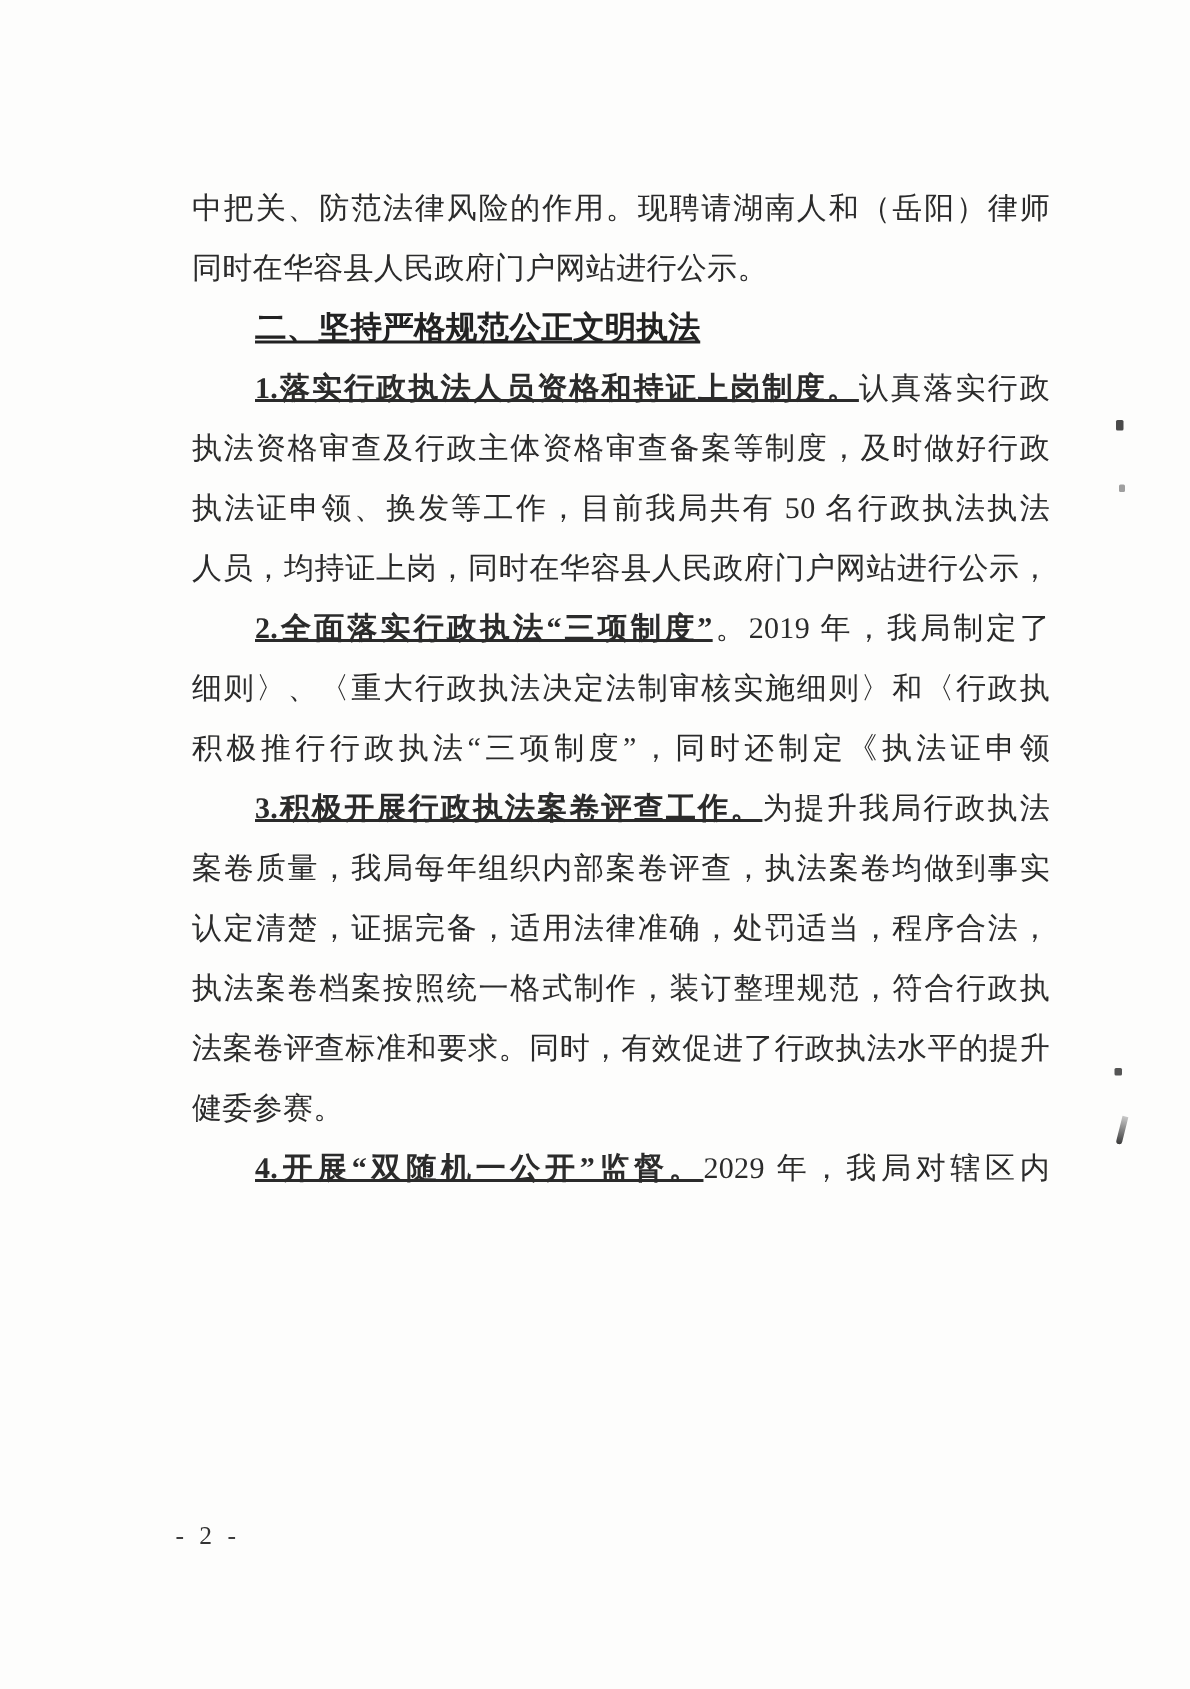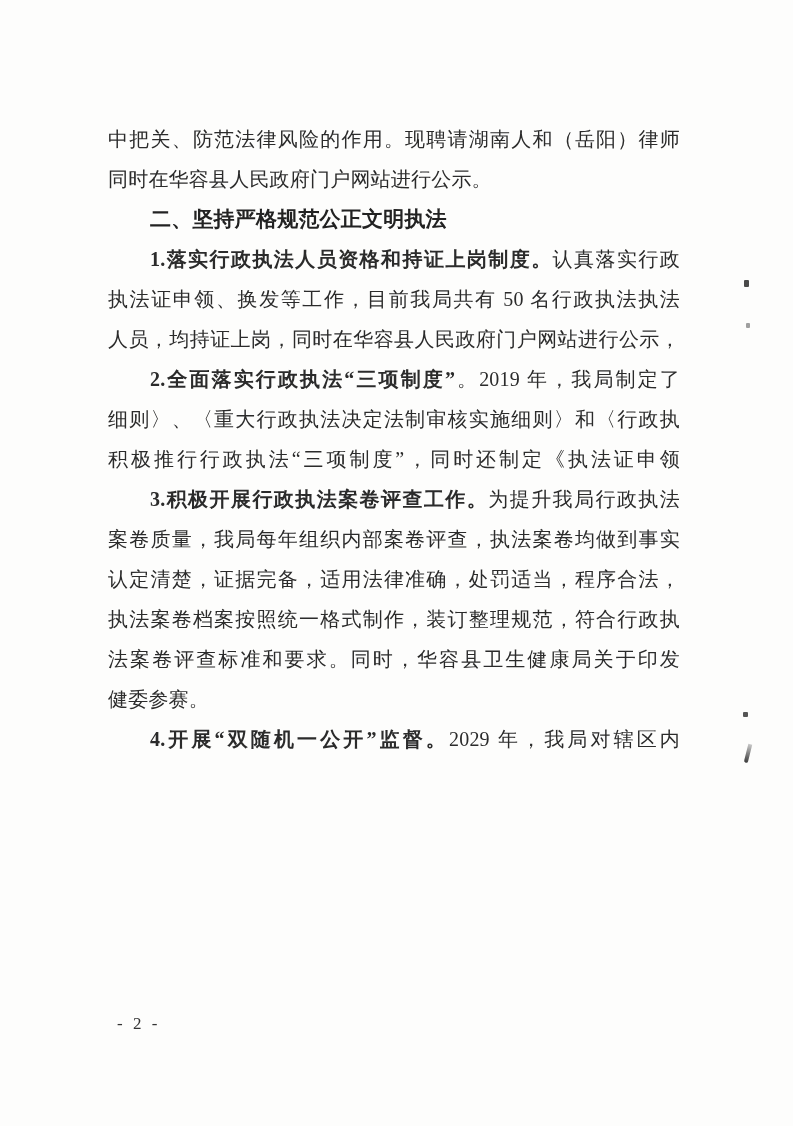--- a/index.html
+++ b/index.html
@@ -14,38 +14,38 @@
     font-family: "Liberation Serif", "DejaVu Serif", serif;
     color: var(--text-color);
   }
   .page {
     position: relative;
     width: 793px; height: 1126px;
     background: var(--page-bg);
   }
   .doc-body {
     position: absolute;
-    left: 108px; top: 119px;
+    left: 128px; top: 119px;
     width: 572px;
   }
   .line {
     height: 40px;
     line-height: 40px;
     font-size: 20px;
     white-space: nowrap;
     letter-spacing: 0.2px;
   }
   .line.fill {
     white-space: normal;
     text-align: justify;
     text-align-last: justify;
     text-justify: inter-character;
   }
   .line.indent { text-indent: 42px; }
-  .line .seg.bold { font-weight: 700; }
+  .line .seg.bold { font-weight: 700; text-decoration: underline; }
   .line.heading {
     font-family: "Liberation Sans", "DejaVu Sans", sans-serif;
     font-size: 21px;
     font-weight: 700;
     color: #222;
   }
   .page-number {
     position: absolute;
     left: 117px; top: 1014px;
     font-size: 17px;
@@ -68,30 +68,31 @@
 </head>
 <body>
 
 <div class="page">
 
   <div class="doc-body">
       <div class="line fill"><span class="seg">中把关、防范法律风险的作用。现聘请湖南人和（岳阳）律师</span></div>
       <div class="line"><span class="seg">同时在华容县人民政府门户网站进行公示。</span></div>
       <div class="line indent heading"><span class="seg bold">二、坚持严格规范公正文明执法</span></div>
       <div class="line fill indent"><span class="seg bold">1.落实行政执法人员资格和持证上岗制度。</span><span class="seg">认真落实行政</span></div>
+      <div class="line fill"><span class="seg">执法资格审查及行政主体资格审查备案等制度，及时做好行政</span></div>
       <div class="line fill"><span class="seg">执法证申领、换发等工作，目前我局共有 50 名行政执法执法</span></div>
       <div class="line fill"><span class="seg">人员，均持证上岗，同时在华容县人民政府门户网站进行公示，</span></div>
       <div class="line fill indent"><span class="seg bold">2.全面落实行政执法“三项制度”</span><span class="seg">。2019 年，我局制定了</span></div>
       <div class="line fill"><span class="seg">细则〉、〈重大行政执法决定法制审核实施细则〉和〈行政执</span></div>
       <div class="line fill"><span class="seg">积极推行行政执法“三项制度”，同时还制定《执法证申领</span></div>
       <div class="line fill indent"><span class="seg bold">3.积极开展行政执法案卷评查工作。</span><span class="seg">为提升我局行政执法</span></div>
       <div class="line fill"><span class="seg">案卷质量，我局每年组织内部案卷评查，执法案卷均做到事实</span></div>
       <div class="line fill"><span class="seg">认定清楚，证据完备，适用法律准确，处罚适当，程序合法，</span></div>
       <div class="line fill"><span class="seg">执法案卷档案按照统一格式制作，装订整理规范，符合行政执</span></div>
-      <div class="line fill"><span class="seg">法案卷评查标准和要求。同时，华容县卫生健康局关于印发</span></div>
+      <div class="line fill"><span class="seg">法案卷评查标准和要求。同时，有效促进了行政执法水平的提升</span></div>
       <div class="line"><span class="seg">健委参赛。</span></div>
       <div class="line fill indent"><span class="seg bold">4.开展“双随机一公开”监督。</span><span class="seg">2029 年，我局对辖区内</span></div>
     </div>
 
   <div class="page-number">- 2 -</div>
 
   <div class="artifact speck-1"></div>
   <div class="artifact speck-2"></div>
   <div class="artifact speck-3"></div>
   <div class="artifact pen-mark"></div>

